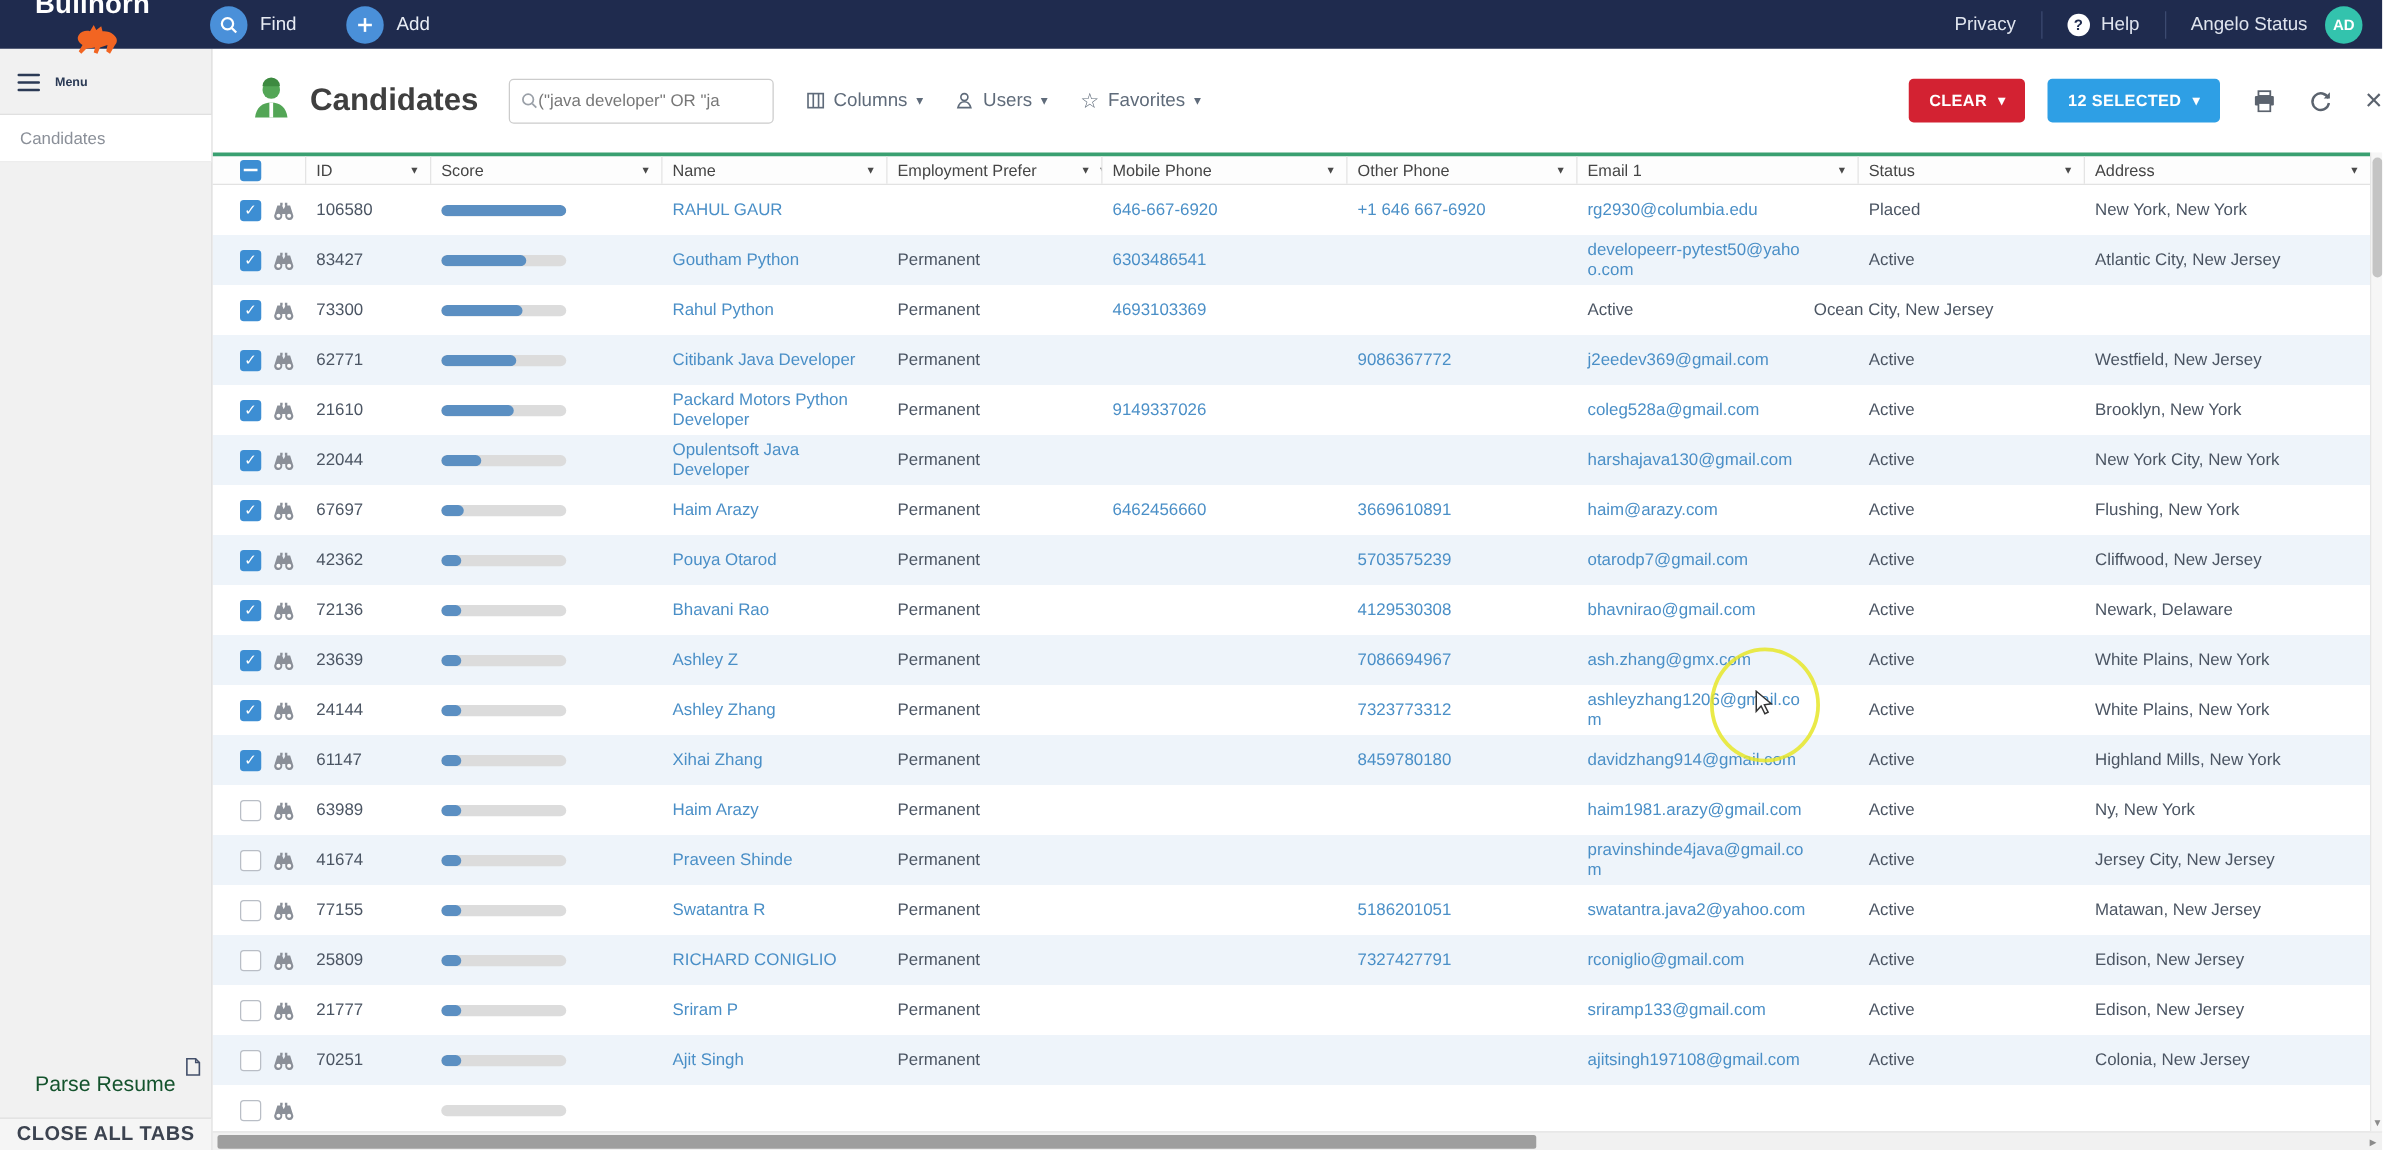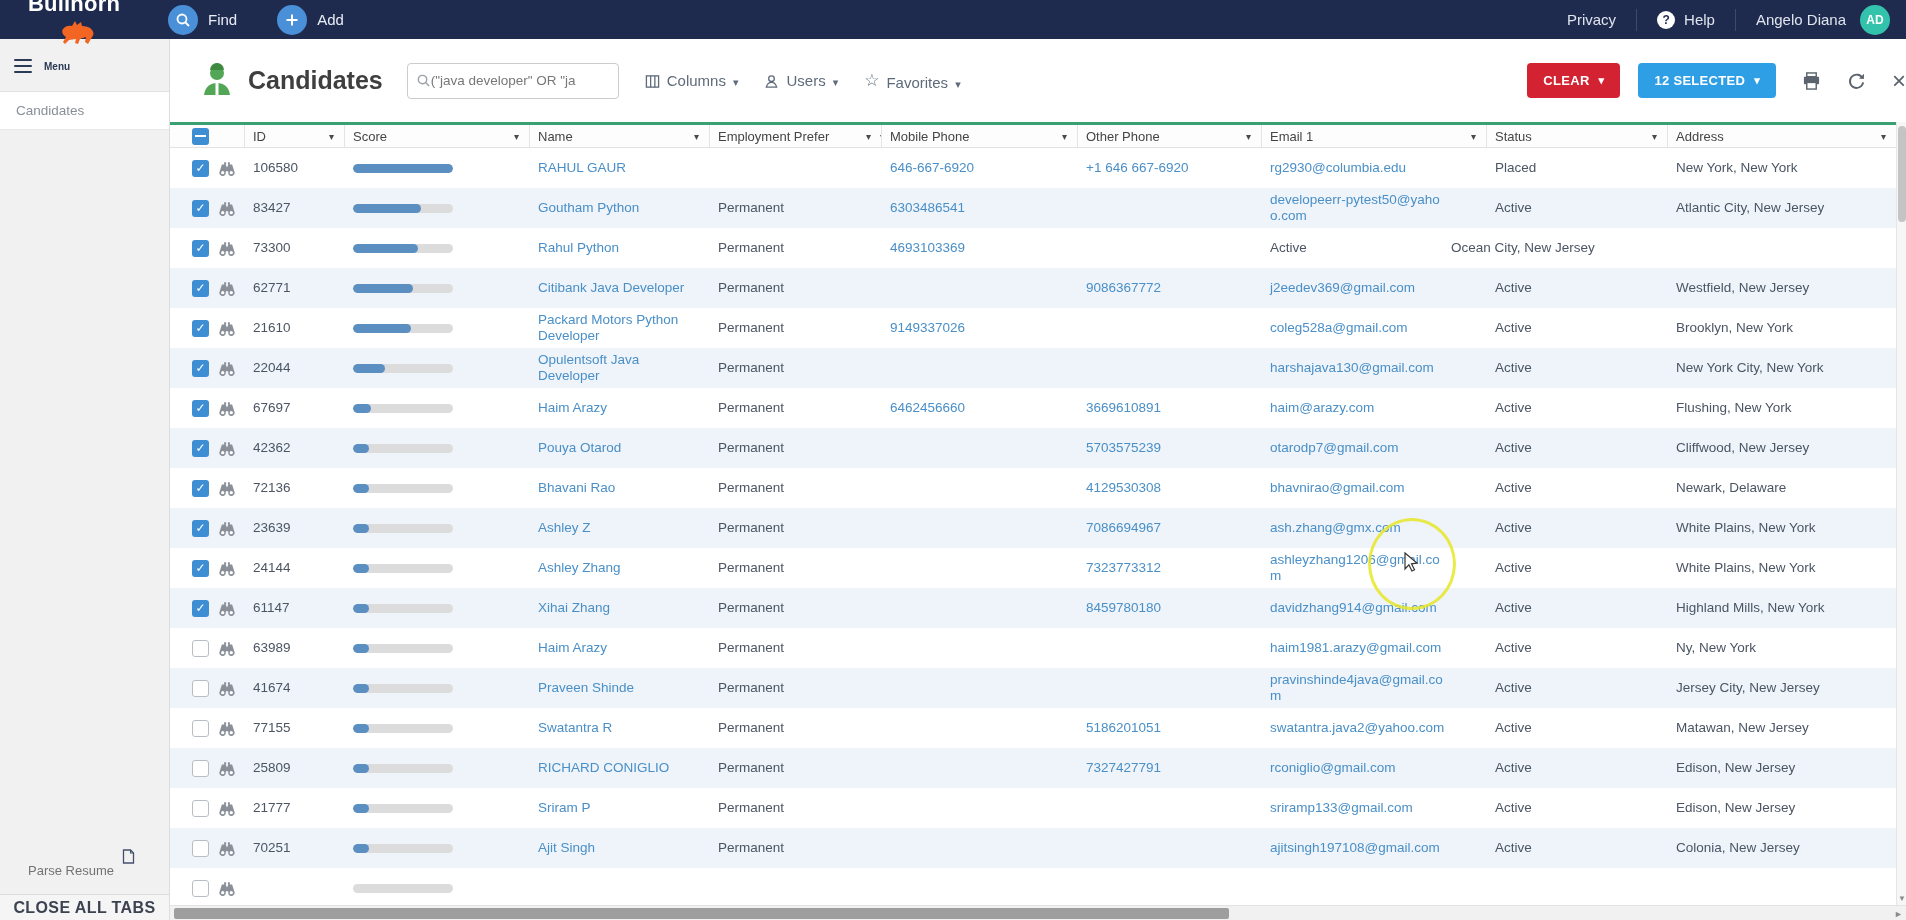--- a/index.html
+++ b/index.html
@@ -24,32 +24,32 @@
   .avatar { width:30px; height:30px; border-radius:50%; background:#33c3ad; color:#fff; font-size:12px; font-weight:bold; display:flex; align-items:center; justify-content:center; margin-left:14px; }
 
   
   .sidebar { position:absolute; left:0; top:39px; width:170px; height:881px; background:#f1f1f1; border-right:1px solid #ddd; z-index:20; }
   .menu-row { display:flex; align-items:center; padding:20px 0 18px 14px; cursor:pointer; border-bottom:1px solid #e0e0e0; }
   .hamburger { width:18px; display:flex; flex-direction:column; gap:4px; }
   .hamburger span { display:block; height:2px; background:#2b3a55; border-radius:1px; }
   .menu-label { margin-left:12px; font-size:10px; font-weight:bold; color:#2b3a55; }
   .side-item { background:#fff; padding:11px 0 11px 16px; font-size:13.5px; color:#8a8f98; cursor:pointer; border-bottom:1px solid #e7e7e7; }
   .parse-resume { position:absolute; left:0; bottom:42px; width:100%; display:flex; align-items:center; padding-left:28px; cursor:pointer; }
-  .parse-resume-label { font-size:13px; color:#737373;margin-top:24px; }
+  .parse-resume-label { font-size:17px; color:#14532d;margin-top:24px; }
   .doc-icon { margin-left:8px; }
   .close-all-tabs { position:absolute; left:0; bottom:0; width:100%; height:26px; border-top:1px solid #ddd; background:#f5f5f5; display:flex; align-items:center; justify-content:center; font-size:16px; font-weight:bold; letter-spacing:0.4px; color:#3c4350; cursor:pointer; }
 
   
   .main { position:absolute; left:170px; top:39px; width:1736px; height:881px; background:#fff; }
   .list-header { height:83px; display:flex; align-items:center; padding-left:30px; background:#fff; }
   .entity-icon { flex:none; }
   .page-title { margin-left:14px; font-size:25px; font-weight:bold; color:#3f3f3f; }
   .search-box { margin-left:24px; width:212px; height:36px; border:1px solid #ccc; border-radius:4px; display:flex; align-items:center; padding:0 8px; overflow:hidden; }
   .search-box input { border:none; outline:none; width:180px; font-size:13.5px; color:#777; font-family:"Liberation Sans",sans-serif; background:transparent; white-space:nowrap; }
-  .hdr-drop { display:flex; align-items:flex-end; color:#5f6b7a; font-size:15px; cursor:pointer; margin-left:26px; }
+  .hdr-drop { display:flex; align-items:center; color:#5f6b7a; font-size:15px; cursor:pointer; margin-left:26px; }
   .hdr-drop .lbl { margin-left:7px; }
   .caret { font-size:11px; color:#5f6b7a; margin-left:7px; }
   .btn { border:none; border-radius:4px; color:#fff; font-size:13px; font-weight:bold; letter-spacing:0.3px; padding:10px 16px; cursor:pointer; display:flex; align-items:center; font-family:"Liberation Sans",sans-serif; }
   .btn .caret { color:#fff; margin-left:9px; }
   .btn-clear { margin-left:auto; background:#d32232; }
   .btn-selected { margin-left:18px; background:#2e9fe5; }
   .tool-icon { margin-left:26px; cursor:pointer; color:#5b636e; display:flex; align-items:center; }
   .close-x { font-size:24px; color:#5b636e; line-height:20px; }
 
   
@@ -123,21 +123,21 @@
     </div>
     <div class="topbar-right">
       <span class="topbar-link">Privacy</span>
       <span class="topbar-sep"></span>
       <span class="help-wrap">
         <span class="help-circle">?</span>
         <span class="topbar-link">Help</span>
       </span>
       <span class="topbar-sep"></span>
       <span class="user-wrap">
-        <span class="topbar-link">Angelo Diana</span>
+        <span class="topbar-link">Angelo Status</span>
         <span class="avatar">AD</span>
       </span>
     </div>
   </header>
 
   <aside class="sidebar">
     <div class="menu-row">
       <span class="hamburger">
           <span></span>
           <span></span>

